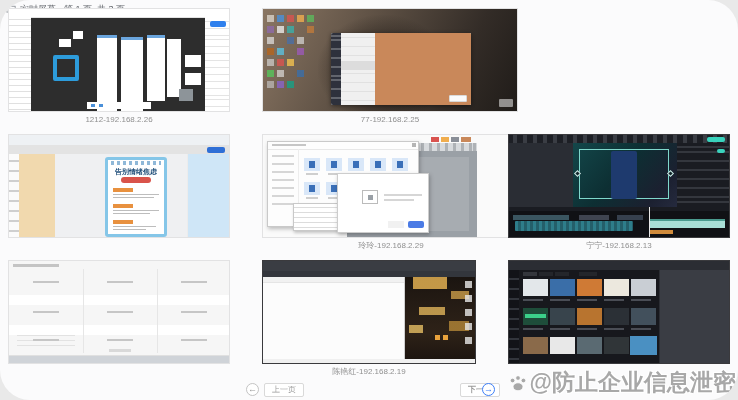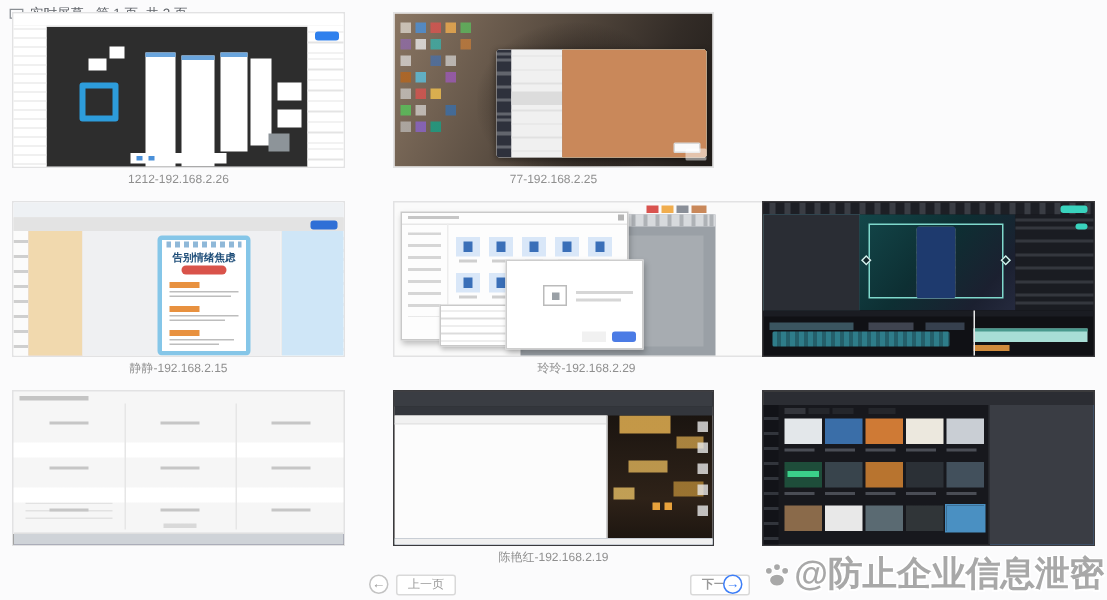--- a/index.html
+++ b/index.html
@@ -1,16 +1,16 @@
 <!DOCTYPE html>
 <html><head>
 <meta charset="utf-8">
 <style>
   html,body{margin:0;padding:0;background:#e9e9e9;font-family:"Liberation Sans","DejaVu Sans",sans-serif;}
-  .app{position:relative;width:738px;height:400px;background:#fbfbfc;overflow:hidden;margin:0 auto;}
+  .app{position:relative;width:738px;height:400px;background:#fbfbfc;overflow:hidden;margin:0 auto;border-radius:30px;}
   .a{position:absolute;}
   .titlebar{position:absolute;left:6px;top:3px;display:flex;align-items:center;gap:4px;font-size:9px;color:#5f6368;}
   .tile{position:absolute;height:120px;}
   .thumb{position:absolute;left:0;top:0;width:100%;height:104px;background:#fff;border:1px solid #e2e2e3;box-sizing:border-box;overflow:hidden;cursor:pointer;}
   .cap{position:absolute;top:107px;left:0;width:100%;text-align:center;font-size:8px;color:#8f8f8f;line-height:10px;white-space:nowrap;}
   .nr{background-repeat:no-repeat;}
   .pgbtn{position:absolute;top:383px;height:14px;line-height:12px;box-sizing:border-box;border:1px solid #d9d9d9;background:#fff;color:#9a9a9a;font-size:8px;padding:0 7px;border-radius:2px;cursor:pointer;}
   .pgcirc{position:absolute;top:383px;width:13px;height:13px;border-radius:50%;box-sizing:border-box;text-align:center;line-height:11px;font-size:9px;cursor:pointer;}
   .pgcirc.prev{border:1px solid #c3c3c3;color:#9a9a9a;background:#fff;}
   .pgcirc.next{border:1px solid #3d7ef7;color:#3d7ef7;background:#fff;}
@@ -45,21 +45,21 @@
       <div class="a nr" style="left:0;top:8px;width:22px;height:96px;background:#fff;
         background-image:repeating-linear-gradient(#e0e0e0 0 1px,transparent 1px 6px);background-size:14px 72px;background-position:4px 8px;"></div>
       <div class="a nr" style="left:196px;top:8px;width:26px;height:96px;background:#fff;
         background-image:repeating-linear-gradient(#e4e4e4 0 1px,transparent 1px 7px);background-size:18px 60px;background-position:4px 22px;">
         <div class="a" style="left:5px;top:4px;width:16px;height:6px;background:#2f80ed;border-radius:2px;"></div>
       </div>
     </div>
     <div class="cap">1212-192.168.2.26</div>
   </div>
 
-  <div class="tile" style="left:262px;top:8px;width:214px;">
+  <div class="tile" style="left:262px;top:8px;width:256px;">
     <div class="thumb">
       <div class="a" style="inset:0;background:linear-gradient(115deg,#8a7663 0%,#5c4f43 40%,#332c27 75%,#201c19 100%);"></div>
       <div class="a" style="left:55px;top:6px;width:130px;height:98px;background:radial-gradient(ellipse at 50% 55%,rgba(18,14,12,0.85),rgba(18,14,12,0) 72%);"></div>
       <div class="a nr" style="left:2px;top:4px;width:62px;height:80px;background-size:7px 7px;
         background-image:linear-gradient(#d9d2c8cc,#d9d2c8cc),linear-gradient(#4a90d9cc,#4a90d9cc),linear-gradient(#d9534fcc,#d9534fcc),linear-gradient(#f0ad4ecc,#f0ad4ecc),linear-gradient(#5cb85ccc,#5cb85ccc),linear-gradient(#8e6aa8cc,#8e6aa8cc),linear-gradient(#e9e9e9cc,#e9e9e9cc),linear-gradient(#3aafa9cc,#3aafa9cc),linear-gradient(#c07a3acc,#c07a3acc),linear-gradient(#e5e5e5b0,#e5e5e5b0),linear-gradient(#4a6fa5cc,#4a6fa5cc),linear-gradient(#d9d9d9b0,#d9d9d9b0),linear-gradient(#b5651dcc,#b5651dcc),linear-gradient(#5bc0decc,#5bc0decc),linear-gradient(#9b59b6cc,#9b59b6cc),linear-gradient(#dddddda0,#dddddda0),linear-gradient(#d9534fcc,#d9534fcc),linear-gradient(#f2c14ecc,#f2c14ecc),linear-gradient(#57c45acc,#57c45acc),linear-gradient(#e8e8e8a0,#e8e8e8a0),linear-gradient(#3a6ea8cc,#3a6ea8cc),linear-gradient(#c9c9c9a0,#c9c9c9a0),linear-gradient(#8a63c9cc,#8a63c9cc),linear-gradient(#16a085cc,#16a085cc);
         background-position:2px 2px,12px 2px,22px 2px,32px 2px,42px 2px,2px 13px,12px 13px,22px 13px,42px 13px,2px 24px,22px 24px,32px 24px,2px 35px,12px 35px,32px 35px,2px 46px,12px 46px,22px 46px,2px 57px,12px 57px,32px 57px,2px 68px,12px 68px,22px 68px;"></div>
       <div class="a" style="left:68px;top:24px;width:140px;height:72px;background:#f7f7f7;border-radius:2px;box-shadow:0 1px 4px rgba(0,0,0,0.45);overflow:hidden;">
         <div class="a nr" style="left:0;top:0;width:10px;height:72px;background:#2e313c;background-image:repeating-linear-gradient(rgba(255,255,255,0.25) 0 2px,transparent 2px 9px);background-size:4px 40px;background-position:3px 6px;"></div>
         <div class="a nr" style="left:10px;top:0;width:34px;height:72px;background:#f0f0f0;background-image:repeating-linear-gradient(#e1e1e1 0 1px,transparent 1px 9px);background-size:30px 70px;background-position:2px 4px;">
           <div class="a" style="left:0;top:28px;width:34px;height:9px;background:#dcdcdc;"></div>
@@ -96,21 +96,20 @@
           <div class="a nr" style="inset:0;
             background-image:linear-gradient(#e8913f,#e8913f),linear-gradient(#e8913f,#e8913f),linear-gradient(#e8913f,#e8913f),linear-gradient(#bdbdbd,#bdbdbd),linear-gradient(#bdbdbd,#bdbdbd),linear-gradient(#bdbdbd,#bdbdbd),linear-gradient(#bdbdbd,#bdbdbd),linear-gradient(#bdbdbd,#bdbdbd),linear-gradient(#bdbdbd,#bdbdbd);
             background-size:20px 4px,20px 4px,20px 4px,46px 1px,41px 1px,46px 1px,37px 1px,43px 1px,33px 1px;
             background-position:5px 28px,5px 44px,5px 60px,5px 34px,5px 37px,5px 50px,5px 53px,5px 66px,5px 69px;"></div>
         </div>
       </div>
       <div class="a nr" style="left:178px;top:19px;width:44px;height:85px;background:#fff;border-left:1px solid #ececec;
         background-image:linear-gradient(#cfe6f7,#cfe6f7),repeating-linear-gradient(#dedede 0 2px,transparent 2px 8px);
         background-size:18px 14px,30px 30px;background-position:12px 24px,6px 48px;"></div>
     </div>
-    <div class="cap">静静-192.168.2.15</div>
   </div>
 
   <div class="tile" style="left:262px;top:134px;width:258px;">
     <div class="thumb" style="background:#fafafa;">
       <div class="a" style="left:84px;top:8px;width:130px;height:96px;background:#9aa0a6;">
         <div class="a nr" style="left:0;top:0;width:130px;height:8px;background:#d7dadd;background-image:repeating-linear-gradient(90deg,#aeb2b6 0 3px,transparent 3px 8px);background-size:60px 3px;background-position:6px 3px;"></div>
         <div class="a" style="left:8px;top:14px;width:114px;height:74px;background:rgba(255,255,255,0.13);"></div>
       </div>
       <div class="a nr" style="left:168px;top:2px;width:46px;height:6px;
         background-image:linear-gradient(#d9534f,#d9534f),linear-gradient(#f0ad4e,#f0ad4e),linear-gradient(#8a8f98,#8a8f98),linear-gradient(#c9885a,#c9885a);
@@ -161,20 +160,21 @@
       <div class="a" style="left:0;top:72px;width:222px;height:32px;background:#101115;">
         <div class="a" style="left:0;top:0;width:222px;height:4px;background:#1a1c22;"></div>
         <div class="a nr" style="inset:0;
           background-image:linear-gradient(#3a5560,#3a5560),linear-gradient(#3f4450,#3f4450),linear-gradient(#36404e,#36404e),linear-gradient(#4a9a8e,#4a9a8e),linear-gradient(#a8ded6,#a8ded6),linear-gradient(#d08b3c,#d08b3c);
           background-size:56px 5px,30px 5px,26px 5px,76px 2px,76px 9px,24px 4px;
           background-position:4px 8px,70px 8px,108px 8px,140px 12px,140px 12px,140px 23px;"></div>
         <div class="a" style="left:6px;top:14px;width:118px;height:10px;border-radius:1px;background:repeating-linear-gradient(90deg,#2e7d8a 0 3px,#245f6a 3px 6px);"></div>
         <div class="a" style="left:140px;top:0;width:1px;height:32px;background:#e8e8e8;"></div>
       </div>
     </div>
+    <div class="cap">宁宁-192.168.2.13</div>
   </div>
 
   <div class="tile" style="left:8px;top:260px;width:222px;">
     <div class="thumb" style="background:#f6f6f6;">
       <div class="a nr" style="inset:0;
         background-image:linear-gradient(#c4c4c4,#c4c4c4),linear-gradient(#e6e6e6,#e6e6e6),linear-gradient(#e6e6e6,#e6e6e6),linear-gradient(#fff,#fff),linear-gradient(#fff,#fff),linear-gradient(#c6c6c6,#c6c6c6),linear-gradient(#c6c6c6,#c6c6c6),linear-gradient(#c6c6c6,#c6c6c6),linear-gradient(#c6c6c6,#c6c6c6),linear-gradient(#c6c6c6,#c6c6c6),linear-gradient(#c6c6c6,#c6c6c6),linear-gradient(#c6c6c6,#c6c6c6),linear-gradient(#c6c6c6,#c6c6c6),linear-gradient(#c6c6c6,#c6c6c6),linear-gradient(#e2e2e2,#e2e2e2),linear-gradient(#e2e2e2,#e2e2e2),linear-gradient(#e2e2e2,#e2e2e2),linear-gradient(#d9d9d9,#d9d9d9);
         background-size:46px 3px,1px 84px,1px 84px,222px 10px,222px 10px,26px 2px,26px 2px,26px 2px,26px 2px,26px 2px,26px 2px,26px 2px,26px 2px,26px 2px,58px 1px,58px 1px,58px 1px,22px 3px;
         background-position:4px 3px,74px 8px,148px 8px,0px 34px,0px 64px,24px 20px,98px 20px,172px 20px,24px 50px,98px 50px,172px 50px,24px 78px,98px 78px,172px 78px,8px 74px,8px 79px,8px 84px,100px 88px;"></div>
       <div class="a nr" style="left:0;top:94px;width:222px;height:10px;background:#edeff2;border-top:1px solid #e0e0e0;box-sizing:border-box;
         background-image:linear-gradient(#cfd3d8,#cfd3d8),linear-gradient(#4a90d9,#4a90d9),linear-gradient(#d9534f,#d9534f),linear-gradient(#f0ad4e,#f0ad4e),linear-gradient(#57c45a,#57c45a),linear-gradient(#8a63c9,#8a63c9),linear-gradient(#3aafa9,#3aafa9),linear-gradient(#e67e22,#e67e22),linear-gradient(#5bc0de,#5bc0de),linear-gradient(#95a5a6,#95a5a6),linear-gradient(#34495e,#34495e),linear-gradient(#cfd3d8,#cfd3d8);

